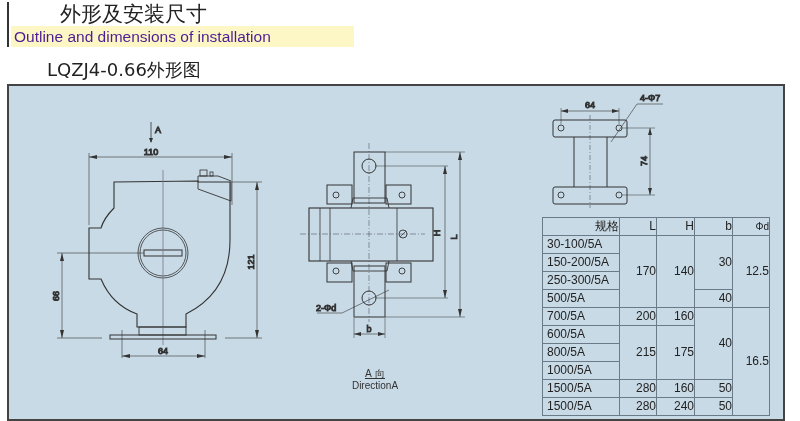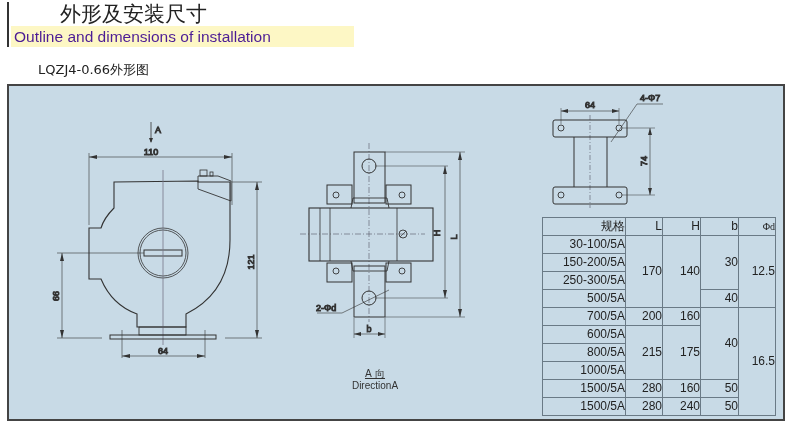--- a/index.html
+++ b/index.html
@@ -1,32 +1,32 @@
 <!DOCTYPE html>
 <html><head>
 <meta charset="utf-8">
 <style>
   html,body{margin:0;padding:0;background:#ffffff;}
   body{width:800px;height:421px;position:relative;overflow:hidden;font-family:"Liberation Sans","DejaVu Sans",sans-serif;color:#222;}
   .title-bar{position:absolute;left:7px;top:2px;width:2px;height:45px;background:#333;}
   .title-cn{position:absolute;left:12px;top:1px;font-size:21px;line-height:26px;color:#222;font-family:"DejaVu Sans",sans-serif;margin-left:48px;}
   .title-en-bg{position:absolute;left:11px;top:26px;width:343px;height:21px;background:#fdf7c5;}
   .title-en{position:absolute;left:14px;top:27px;font-size:15.5px;line-height:19px;color:#4c1d95;}
-  .subtitle{position:absolute;left:38px;top:62px;font-size:13px;line-height:16px;color:#222;font-family:"DejaVu Sans",sans-serif;}
+  .subtitle{position:absolute;left:47px;top:62px;font-size:18px;line-height:16px;color:#222;font-family:"DejaVu Sans",sans-serif;}
   .panel{position:absolute;left:7px;top:84px;width:774px;height:333px;background:#c8dae6;border:2px solid #444;box-sizing:content-box;}
   svg.drawing{position:absolute;left:0;top:0;}
   .dim{font-size:9px;fill:#333;font-family:"Liberation Sans",sans-serif;}
   table.spec{position:absolute;left:542px;top:217px;border-collapse:collapse;font-size:12px;color:#222;}
   table.spec td,table.spec th{border:1px solid #6a7a86;padding:0;height:17px;line-height:17px;font-weight:normal;text-align:right;}
-  table.spec td.spec-col{text-align:right;padding-left:14px;width:68px;}
+  table.spec td.spec-col{text-align:left;padding-left:4px;width:68px;}
   table.spec th.spec-col{width:76px;font-family:"DejaVu Sans",sans-serif;}
   table.spec .c-l{width:36px;}
   table.spec .c-h{width:37px;}
   table.spec .c-b{width:37px;}
-  table.spec .c-d{width:36px;font-size:10px;font-family:Liberation Serif, serif;}
+  table.spec .c-d{width:36px;font-size:10px;}
   .direction{position:absolute;left:335px;top:368px;width:80px;text-align:center;font-size:10px;line-height:12px;color:#333;}
   .direction .cn{text-decoration:underline;font-family:"DejaVu Sans",sans-serif;}
 </style>
 </head>
 <body>
 
 <div class="title-bar"></div>
 <div class="title-cn">外形及安装尺寸</div>
 <div class="title-en-bg"></div>
 <div class="title-en">Outline and dimensions of installation</div>

